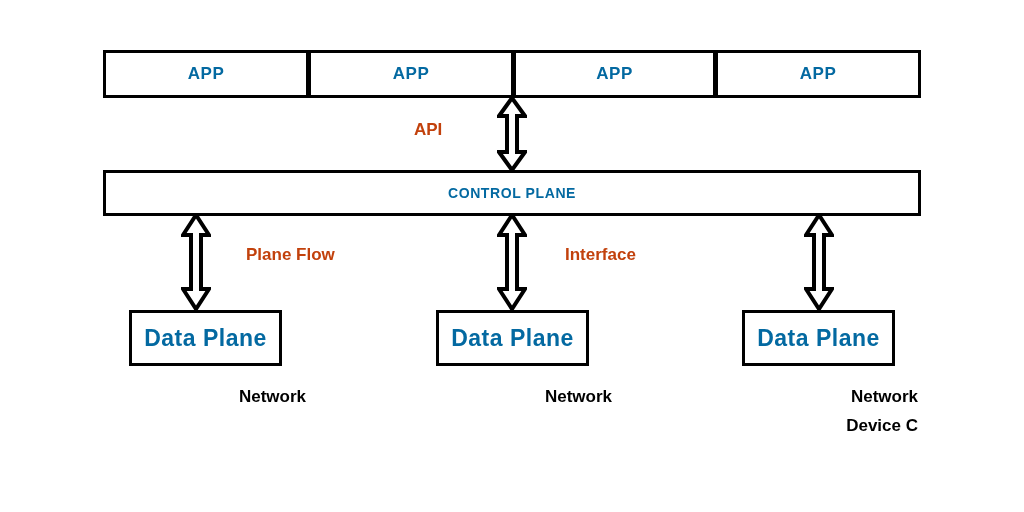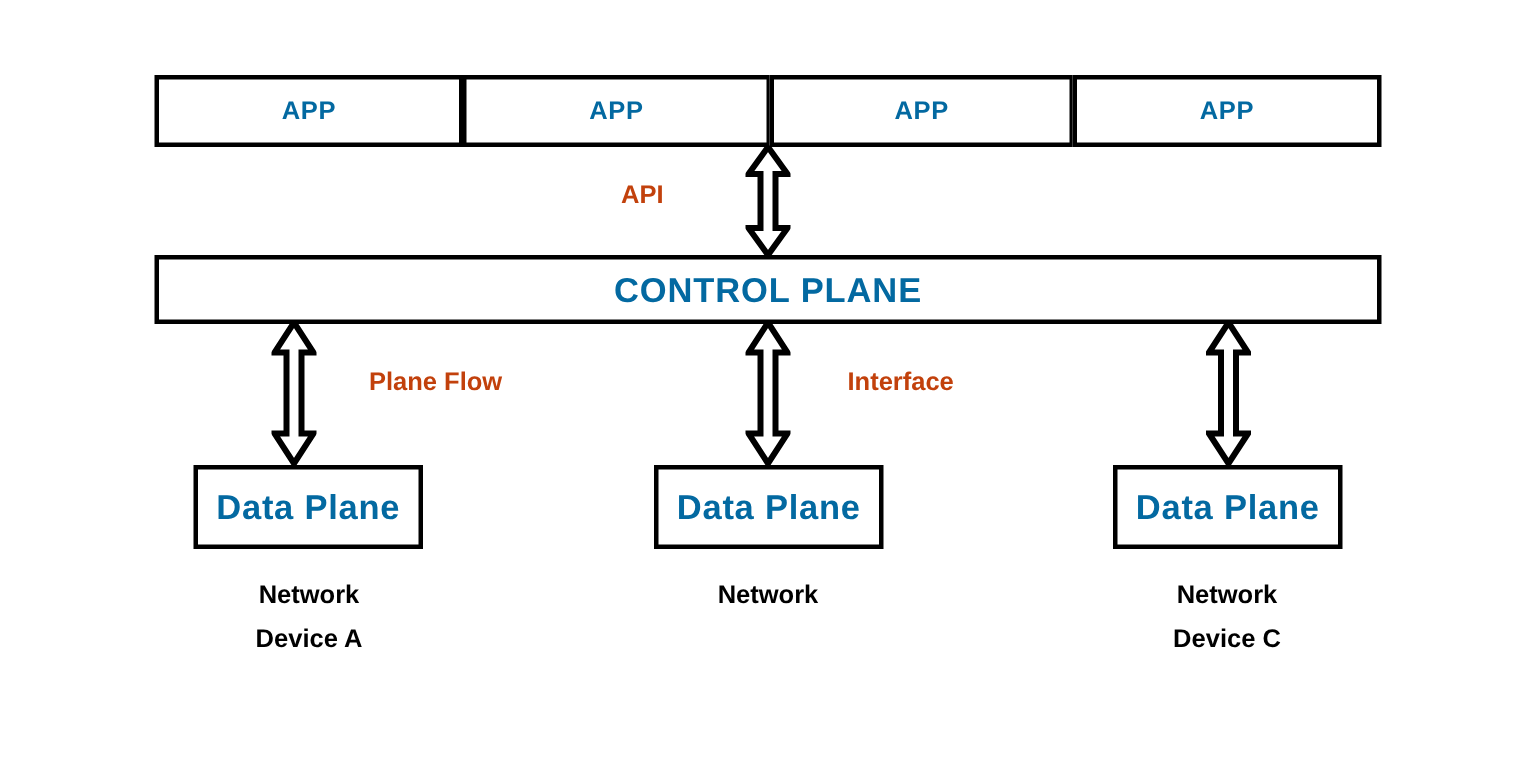--- a/index.html
+++ b/index.html
@@ -45,21 +45,21 @@
   #app-box-0 { left: 103px;  width: 206px; }
   #app-box-1 { left: 308px;  width: 206px; }
   #app-box-2 { left: 513px;  width: 203px; }
   #app-box-3 { left: 715px;  width: 206px; }
 
   #control-plane-box {
     left: 103px;
     top: 170px;
     width: 818px;
     height: 46px;
-    font-size: 23px;
+    font-size: 14px;
     letter-spacing: 0.6px;
   }
 
   .data-plane-box {
     top: 310px;
     width: 153px;
     height: 56px;
     font-size: 23px;
   }
 
@@ -74,21 +74,21 @@
     width: 200px;
     text-align: center;
     font-size: 17px;
     font-weight: bold;
     color: #000000;
     line-height: 29px;
   }
   #device-caption-0 { left: 106px; }
   #device-caption-1 { left: 412px; }
   #device-caption-2 { left: 718px; }
-  .device-caption span { display: block; }
+  .device-caption span { display: block; text-align: right; }
 
   
   .arrow {
     position: absolute;
   }
   .arrow svg { display: block; }
 
   #arrow-api         { left: 497px; top: 97px;  }
   #arrow-openflow    { left: 181px; top: 214px; }
   #arrow-interface   { left: 497px; top: 214px; }
@@ -168,21 +168,20 @@
   <div class="box data-plane-box" id="data-plane-box-1">
     <span>Data Plane</span>
   </div>
 
   <div class="box data-plane-box" id="data-plane-box-2">
     <span>Data Plane</span>
   </div>
 
   <div class="device-caption" id="device-caption-0">
     <span>Network</span>
-    <span>Device A</span>
   </div>
 
   <div class="device-caption" id="device-caption-1">
     <span>Network</span>
   </div>
 
   <div class="device-caption" id="device-caption-2">
     <span>Network</span>
     <span>Device C</span>
   </div>

